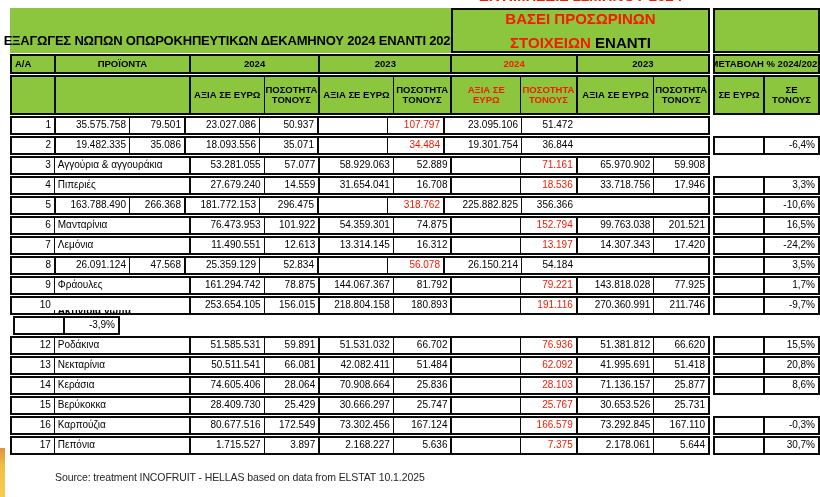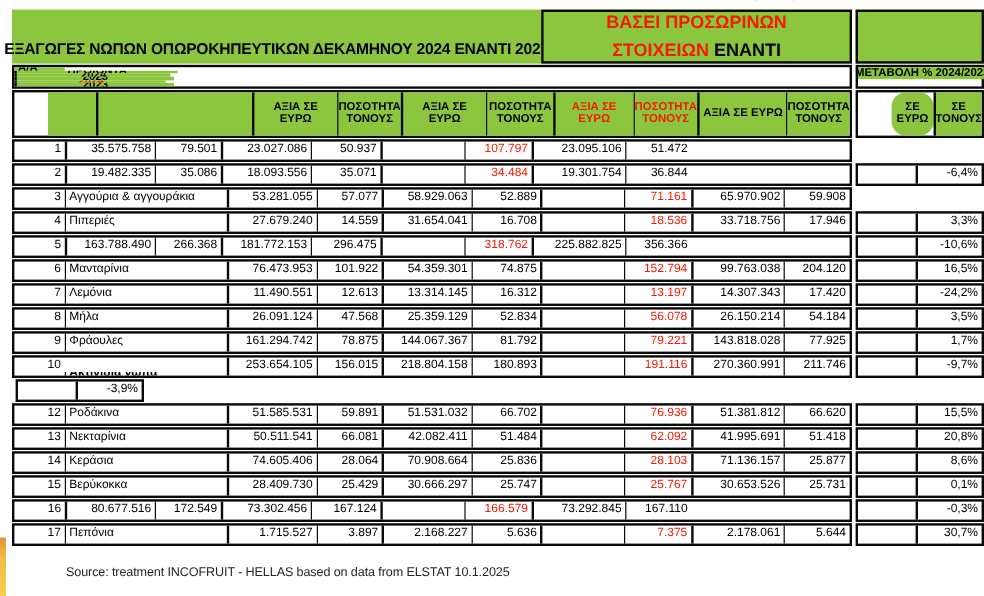--- a/index.html
+++ b/index.html
@@ -34,42 +34,42 @@
   .ctr{justify-content:center;text-align:center;}
   .wrap{white-space:normal;}
   .g{background:var(--green);}
   .hd{font-weight:bold;font-size:9.5px;}
   .red{color:var(--red);}
   .bold{font-weight:bold;margin-top:12px;}
   
   .w-aa{width:42px;}.w-prod{width:136px;}
   .w-v24{width:75px;}.w-q24{width:55px;}.w-v23{width:75px;}.w-q23{width:58px;}
   .w-ev24{width:70px;}.w-eq24{width:56px;}.w-ev23{width:78px;}.w-eq23{width:55px;}
-  .w-me{width:50px;border-radius:12px;}.w-mt{width:57px;}
+  .w-me{width:50px;}.w-mt{width:57px;}
   .w-y24{width:130px;}.w-y23{width:133px;}.w-ey24{width:126px;}.w-ey23{width:133px;}
   .w-chg{width:107px;}
   .w-title{width:441px;}.w-est{width:259px;}.w-tr{width:107px;}
   
   .r-band{height:45px;}
   .r-band .sec{height:45px;}
   .band-title{
     display:flex;align-items:flex-end;justify-content:center;
     background:var(--green);font-weight:bold;font-size:13px;
     padding-bottom:5px;letter-spacing:-0.2px;white-space:nowrap;
   }
   .band-est{
     background:var(--green);display:flex;align-items:center;justify-content:center;
     text-align:center;font-weight:bold;font-size:15px;line-height:1.55;
     padding:0 17px;
   }
   .band-tr{background:var(--green);}
   .r-yr{height:20px;}
-  .r-yr .sec{height:20px;flex-direction:column;}
+  .r-yr .sec{height:20px;}
   .r-sub{height:40px;}
-  .r-sub .sec{height:40px;padding-left:28px;}
+  .r-sub .sec{height:40px;}
   .r-data{height:19px;}
   .r-data .sec{height:19px;}
   .r-data .cell{font-size:10px;}
   
   .source{
     position:absolute;left:55px;top:471px;
     font-size:10.5px;color:#262626;letter-spacing:-0.1px;
   }
   .edge-strip{
     position:absolute;left:0;top:448px;width:5px;height:49px;
@@ -222,21 +222,21 @@
     <div class="sec sec-main">
       <div class="cell num w-aa">6</div>
       <div class="cell left w-prod">Μανταρίνια</div>
       <div class="cell num w-v24 gstart">76.473.953</div>
       <div class="cell num w-q24">101.922</div>
       <div class="cell num w-v23 gstart">54.359.301</div>
       <div class="cell num w-q23">74.875</div>
       <div class="cell num w-ev24 red gstart"></div>
       <div class="cell num w-eq24 red">152.794</div>
       <div class="cell num w-ev23 gstart">99.763.038</div>
-      <div class="cell num w-eq23">204.120</div>
+      <div class="cell num w-eq23">201.521</div>
     </div>
     <div class="gap"></div>
     <div class="sec sec-chg">
       <div class="cell num w-me"></div>
       <div class="cell num w-mt gstart">16,5%</div>
     </div>
   </div>
 
   <div class="row r-data">
     <div class="sec sec-main">
@@ -254,21 +254,20 @@
     <div class="gap"></div>
     <div class="sec sec-chg">
       <div class="cell num w-me"></div>
       <div class="cell num w-mt gstart">-24,2%</div>
     </div>
   </div>
 
   <div class="row r-data">
     <div class="sec sec-main">
       <div class="cell num w-aa">8</div>
-      <div class="cell left w-prod">Μήλα</div>
       <div class="cell num w-v24 gstart">26.091.124</div>
       <div class="cell num w-q24">47.568</div>
       <div class="cell num w-v23 gstart">25.359.129</div>
       <div class="cell num w-q23">52.834</div>
       <div class="cell num w-ev24 red gstart"></div>
       <div class="cell num w-eq24 red">56.078</div>
       <div class="cell num w-ev23 gstart">26.150.214</div>
       <div class="cell num w-eq23">54.184</div>
     </div>
     <div class="gap"></div>
@@ -393,29 +392,26 @@
       <div class="cell num w-v24 gstart">28.409.730</div>
       <div class="cell num w-q24">25.429</div>
       <div class="cell num w-v23 gstart">30.666.297</div>
       <div class="cell num w-q23">25.747</div>
       <div class="cell num w-ev24 red gstart"></div>
       <div class="cell num w-eq24 red">25.767</div>
       <div class="cell num w-ev23 gstart">30.653.526</div>
       <div class="cell num w-eq23">25.731</div>
     </div>
     <div class="gap"></div>
-    <div class="sec sec-chg">
-      <div class="cell num w-me"></div>
-      <div class="cell num w-mt gstart">0,1%</div>
-    </div>
   </div>
 
   <div class="row r-data">
     <div class="sec sec-main">
       <div class="cell num w-aa">16</div>
+      <div class="cell left w-prod">Καρπούζια</div>
       <div class="cell num w-v24 gstart">80.677.516</div>
       <div class="cell num w-q24">172.549</div>
       <div class="cell num w-v23 gstart">73.302.456</div>
       <div class="cell num w-q23">167.124</div>
       <div class="cell num w-ev24 red gstart"></div>
       <div class="cell num w-eq24 red">166.579</div>
       <div class="cell num w-ev23 gstart">73.292.845</div>
       <div class="cell num w-eq23">167.110</div>
     </div>
     <div class="gap"></div>

